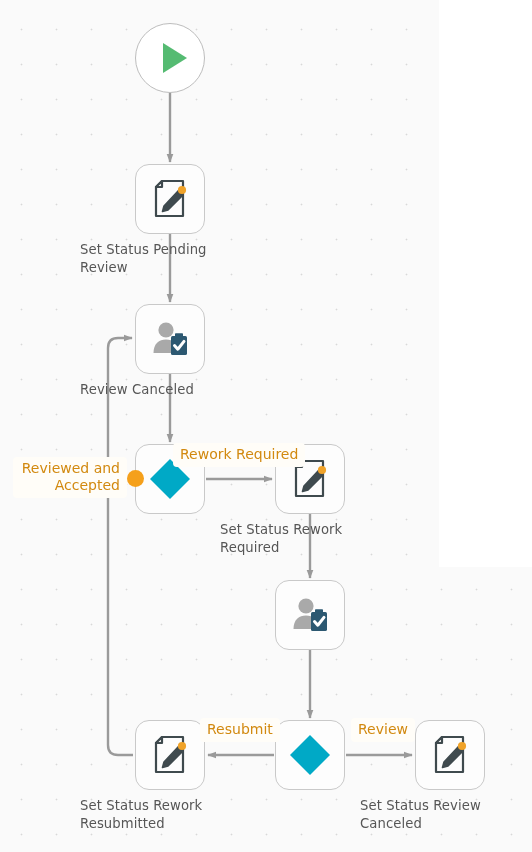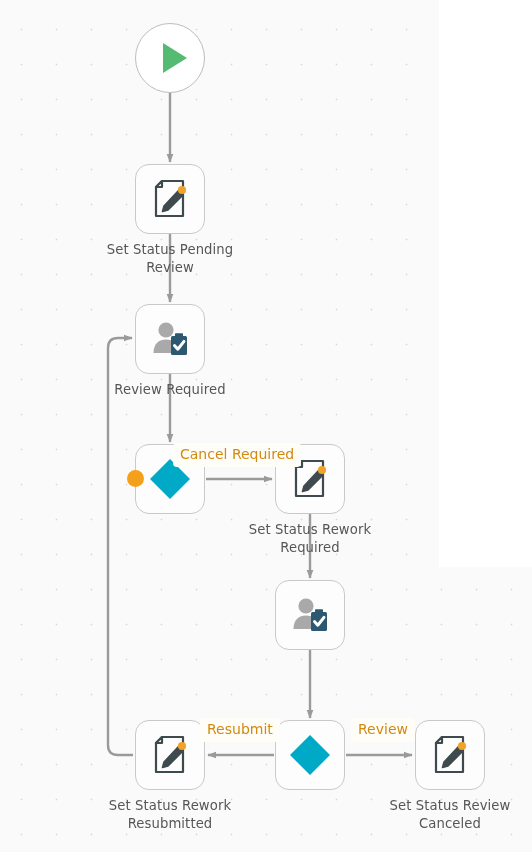--- a/index.html
+++ b/index.html
@@ -58,21 +58,20 @@
   }
 
   .node.start {
     border-radius: 50%;
     background: #ffffff;
     border: 1px solid #bdbdbd;
   }
 
   .caption {
     position: absolute;
-    text-align: center;
     font-size: 13.2px;
     line-height: 18px;
     color: #565656;
     white-space: pre-line;
     letter-spacing: 0.1px;
   }
 
   
   .edge-label {
     position: absolute;
@@ -178,21 +177,21 @@
     <span class="icon-wrap">
       <svg viewBox="0 0 46 46" width="46" height="46">
         <circle cx="19" cy="14" r="7.6" fill="#a9a9a9"></circle>
         <path d="M6.5,37 C6.5,27.5 12,23.5 19,23.5 C26,23.5 31.5,27.5 31.5,37 Z" fill="#a9a9a9"></path>
         <rect x="24" y="20" width="16" height="19" rx="1.6" fill="#2c5871"></rect>
         <rect x="28" y="17.2" width="8" height="3.6" rx="0.8" fill="#2c5871"></rect>
         <path d="M27.5,29.5 L30.8,33.2 L37,25.4" fill="none" stroke="#ffffff" stroke-width="3" stroke-linecap="round" stroke-linejoin="round"></path>
       </svg>
     </span>
   </div>
-  <div class="caption" style="left:80px; top:381px; width:180px;">Review Required</div>
+  <div class="caption" style="left:80px; top:381px; width:180px;">Review Canceled</div>
 
   <div class="node" style="left:135px; top:444px;">
     <span class="diamond-wrap">
       <svg viewBox="0 0 46 46" width="46" height="46">
         <path d="M23,3 L43,23 L23,43 L3,23 Z" fill="#00a9c6"></path>
       </svg>
     </span>
   </div>
   <div class="port-dot" style="left:127px; top:470px;"></div>
 
@@ -248,20 +247,22 @@
         <path d="M15,5 L36,5 L36,40 L9,40 L9,11 Z" fill="none" stroke="#3f4a4e" stroke-width="2.2" stroke-linejoin="round"></path>
         <path d="M15,5 L9,11 L15,11 Z" fill="#fdfdfd" stroke="#3f4a4e" stroke-width="2.2" stroke-linejoin="round"></path>
         <path d="M31.5,14.5 L36,19 L21,34 L15.5,35.5 L17,30 Z" fill="#3f4a4e" stroke="#3f4a4e" stroke-width="1.6" stroke-linejoin="round"></path>
         <circle cx="35" cy="14" r="4.1" fill="#f0a32a"></circle>
       </svg>
     </span>
   </div>
   <div class="caption" style="left:360px; top:797px; width:180px;">Set Status Review
 Canceled</div>
 
-
-  <div class="edge-label" style="left:173px; top:443px;">Cancel Required</div>
+  <div class="edge-label right-align" style="left:13px; top:457px; width:114px;">Reviewed and
+Accepted</div>
+
+  <div class="edge-label" style="left:173px; top:443px;">Rework Required</div>
 
   <div class="edge-label" style="left:200px; top:718px;">Resubmit</div>
 
   <div class="edge-label" style="left:351px; top:718px;">Review</div>
 
 </div>
 
 </body></html>

